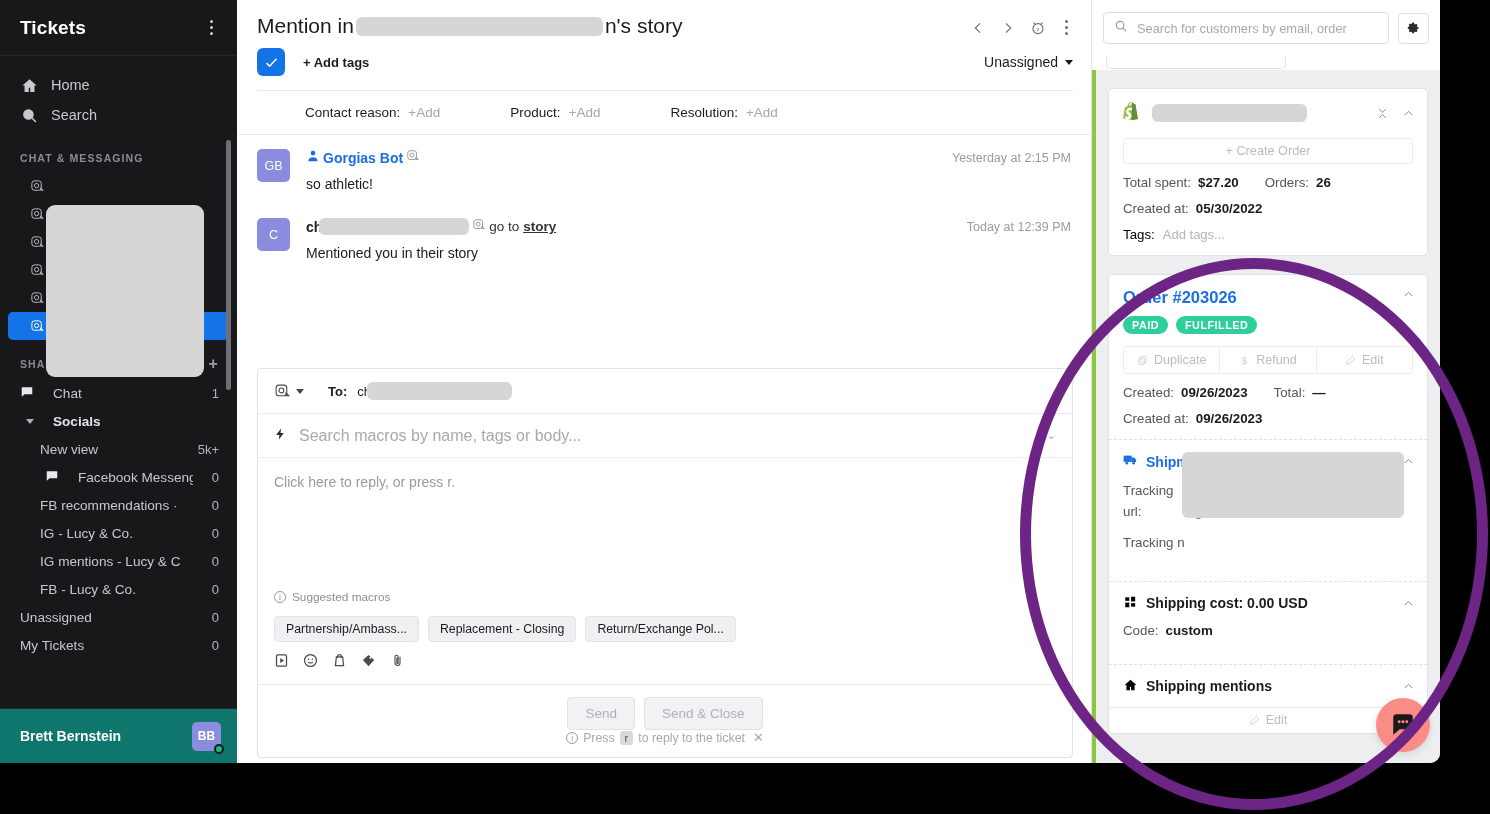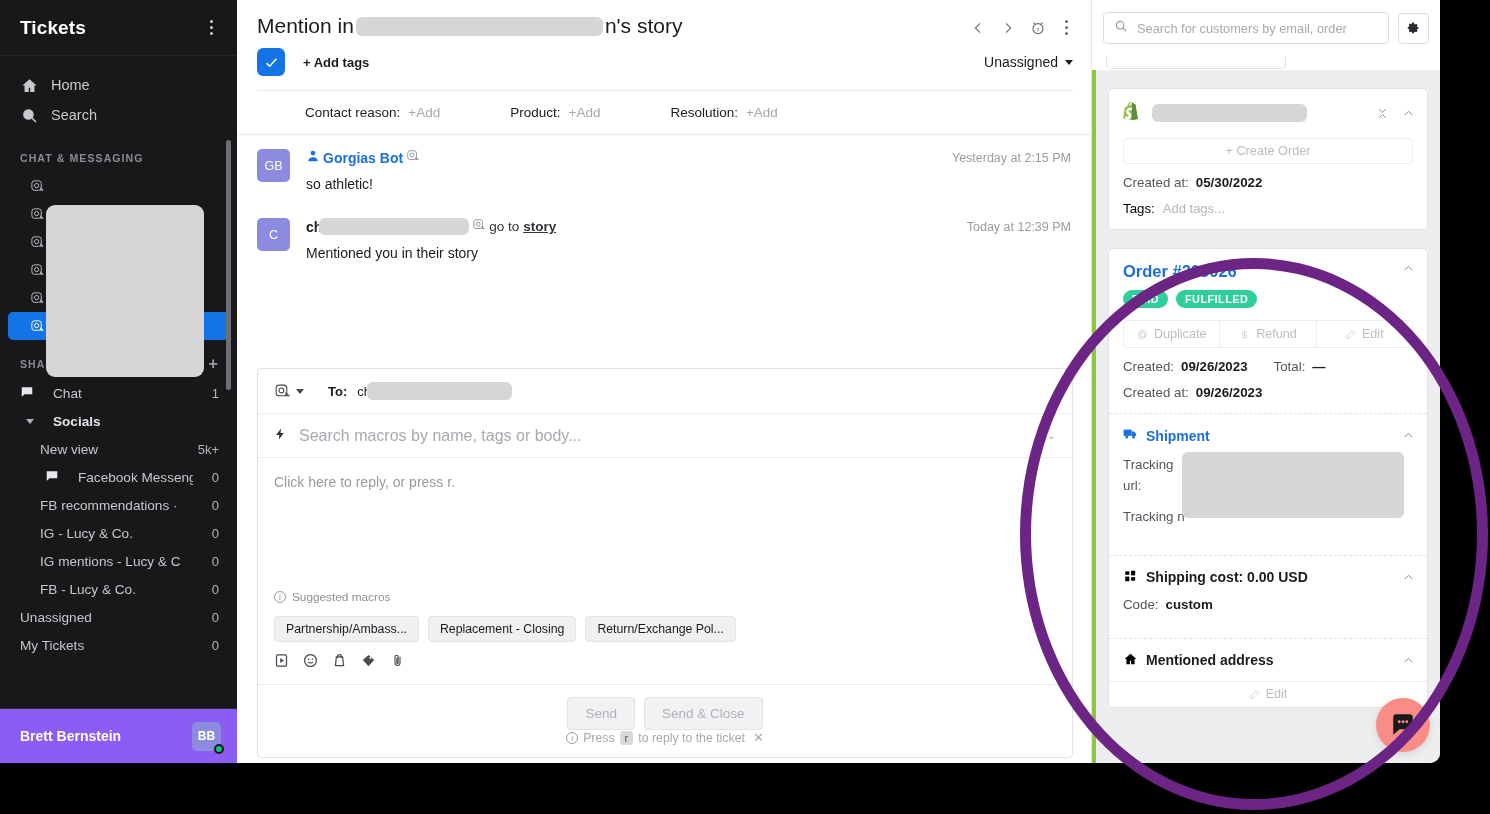--- a/index.html
+++ b/index.html
@@ -78,21 +78,21 @@
   .sb-view.ind1 { padding-left:40px; }
   .sb-view.ind2 { padding-left:45px; }
   .sb-view.grp { padding-left:26px; font-weight:bold; color:#e4e4e8; }
   .caret { width:0;height:0;border-left:4.5px solid transparent;border-right:4.5px solid transparent;border-top:5px solid #b0b0b8; }
   .bubble-ic svg { width:14px;height:14px;fill:#e8e8ec; }
 
   .sb-foot {
     position:absolute; bottom:0; left:0; right:0; height:55px;
     border-top:1px solid #29292d;
     display:flex; align-items:center; justify-content:space-between;
-    padding:0 16px 0 20px; background:#8b5cf6;
+    padding:0 16px 0 20px; background:#0f766e;
   }
   .sb-user { font-size:14px; font-weight:bold; color:#fff; }
   .avatar-sq {
     width:29px;height:29px;border-radius:5px;background:#8b8be0;
     color:#fff;font-size:12px;font-weight:bold;
     display:flex;align-items:center;justify-content:center;position:relative;
   }
   .dot-online {
     position:absolute;right:-3px;bottom:-3px;width:10px;height:10px;border-radius:50%;
     background:#0fbf7e;border:2px solid #18181a;
@@ -762,20 +762,31 @@
             <span class="icn-btn">
               <svg viewBox="0 0 24 24">
                   <polyline points="5,15 12,8 19,15"></polyline>
                 </svg>
             </span>
           </span>
         </div>
         <div class="create-order">+  Create Order</div>
         <div class="kv-row">
           <span class="seg">
+            <span class="k">Total spent:</span>
+            <span class="v">$27.20</span>
+          </span>
+          <span class="gap"></span>
+          <span class="seg">
+            <span class="k">Orders:</span>
+            <span class="v">26</span>
+          </span>
+        </div>
+        <div class="kv-row">
+          <span class="seg">
             <span class="k">Created at:</span>
             <span class="v">05/30/2022</span>
           </span>
         </div>
         <div class="kv-row">
           <span class="k">Tags:</span>
           <span class="tags-ph">Add tags...</span>
         </div>
       </div>
 
@@ -894,21 +905,21 @@
 
         <div class="divider-dot"></div>
 
         <div class="sect-hd">
           <span class="sect-title dark">
             <span>
               <svg viewBox="0 0 24 24">
                   <path d="M12 3L2 12h3v9h6v-6h2v6h6v-9h3z"></path>
                 </svg>
             </span>
-            <span>Mentioned address</span>
+            <span>Shipping mentions</span>
           </span>
           <span class="icn-btn">
             <svg viewBox="0 0 24 24">
                 <polyline points="5,15 12,8 19,15"></polyline>
               </svg>
           </span>
         </div>
         <div class="edit-foot">
           <svg viewBox="0 0 24 24">
               <path d="M16 3l5 5-12 12H4v-5z"></path>

